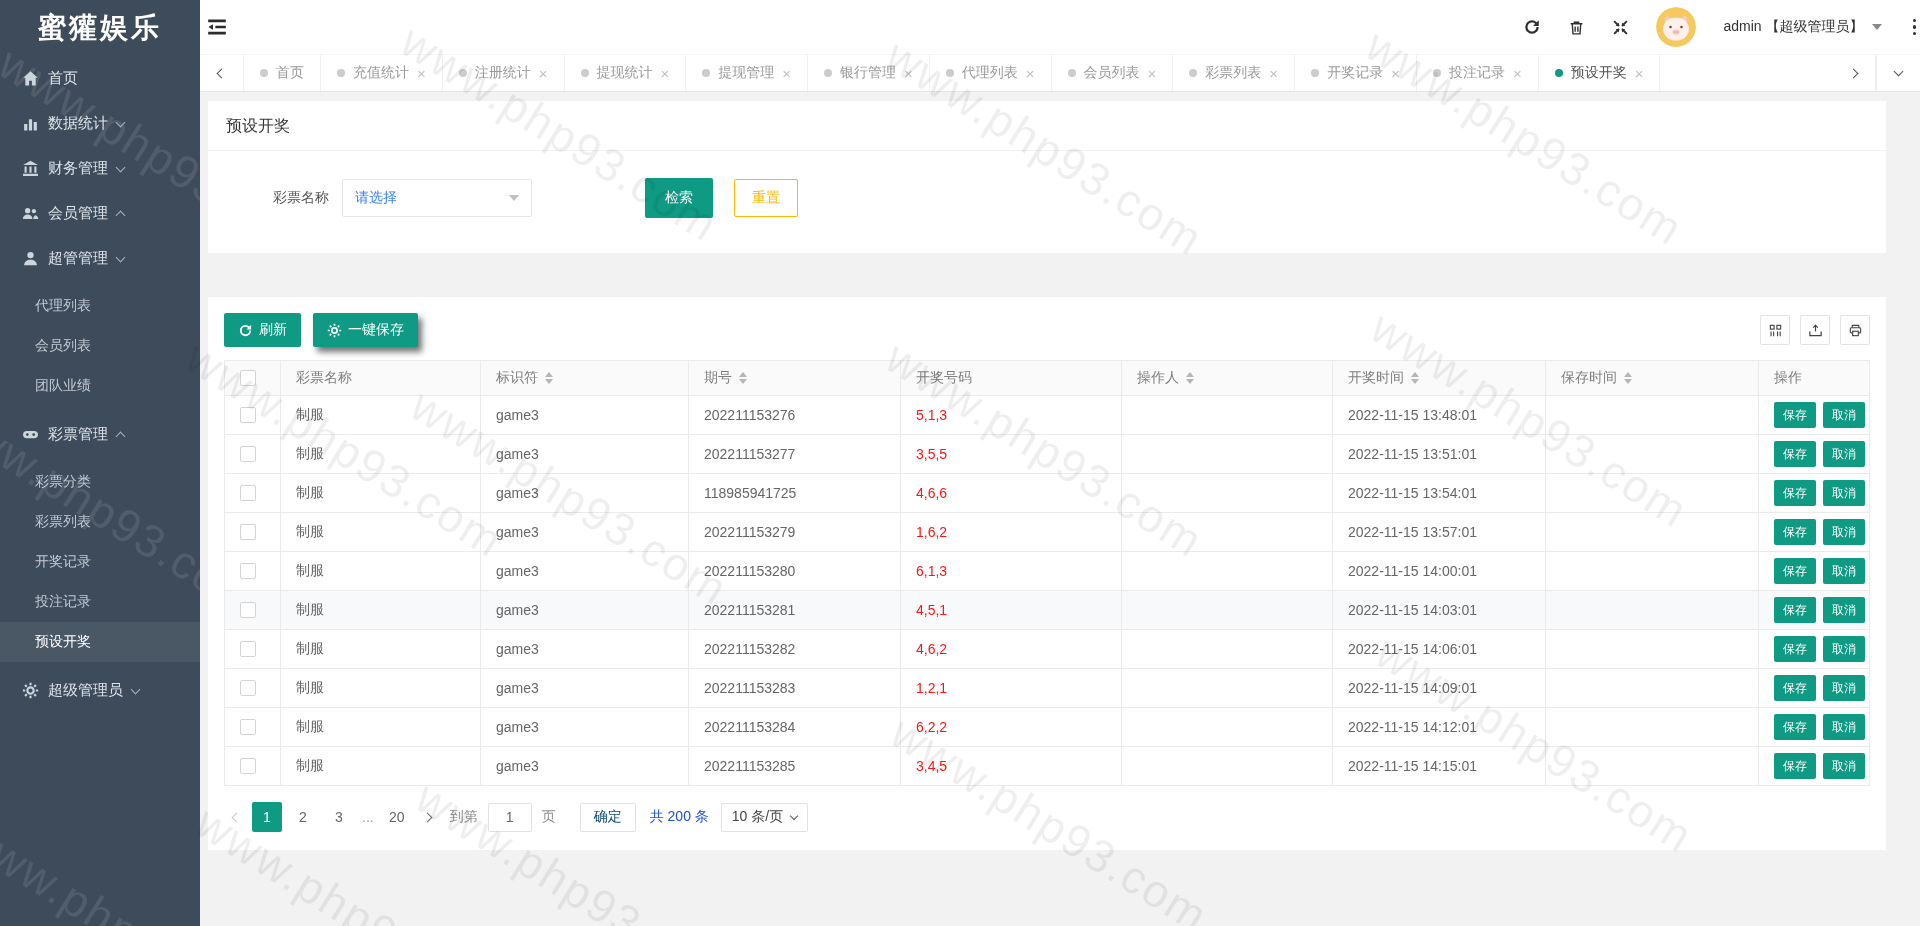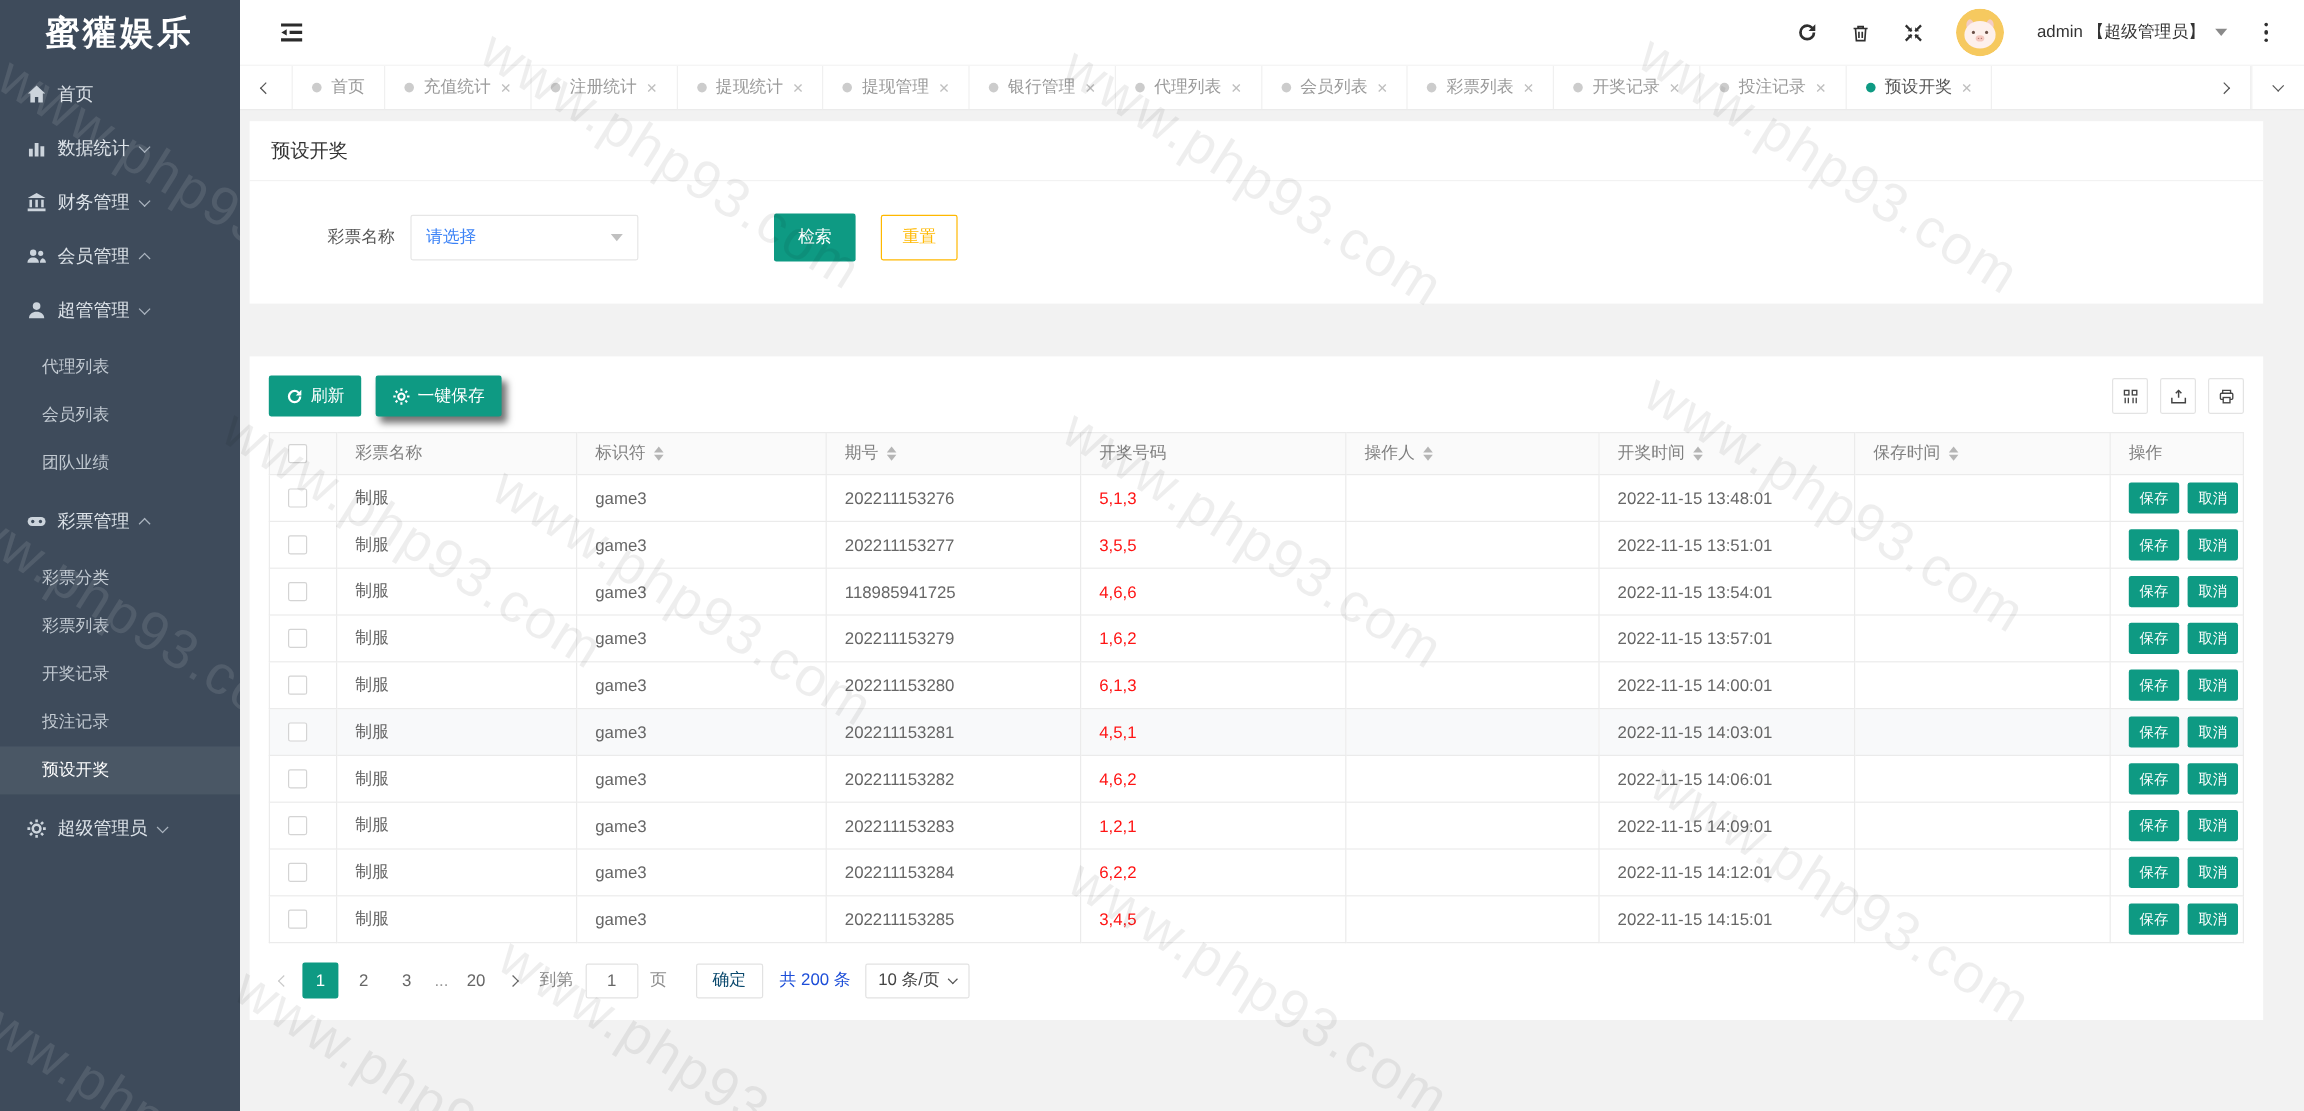--- a/index.html
+++ b/index.html
@@ -34,21 +34,21 @@
   .sub-list{ margin:5px 0 6px; }
   .chev{ display:inline-block; width:7px; height:7px;
     border-right:1.5px solid currentColor; border-bottom:1.5px solid currentColor; }
   .chev.down{ transform:rotate(45deg); margin-top:-3px;}
   .chev.up{ transform:rotate(-135deg); margin-top:4px;}
   .chev.left{ transform:rotate(135deg);}
   .chev.right{ transform:rotate(-45deg);}
   .menu-item .chev{ margin-left:9px; color:#aab4bf; }
   
   .topbar{ position:absolute; left:200px; top:0; right:0; height:54px; background:#fff;
-    display:flex; align-items:center; padding:0 26px; z-index:20; }
+    display:flex; align-items:center; padding:0 0; z-index:20; }
   .collapse-btn{ color:#2b2b2b; cursor:pointer; padding:6px; }
   .top-right{ margin-left:auto; display:flex; align-items:center; gap:27px; }
   .top-icon{ color:#2f2f2f; cursor:pointer; }
   .avatar{ width:40px; height:40px; border-radius:50%; overflow:hidden; cursor:pointer; }
   .userbox{ display:flex; align-items:center; gap:8px; cursor:pointer; color:#333; font-size:14px;}
   .caret-down{ width:0; height:0; border-left:5px solid transparent; border-right:5px solid transparent;
     border-top:6px solid #8a8a8a; }
   .dots-v{ display:flex; flex-direction:column; gap:3px; padding:4px; cursor:pointer;}
   .dots-v i{ width:3.5px; height:3.5px; border-radius:50%; background:#2f2f2f; }
   

